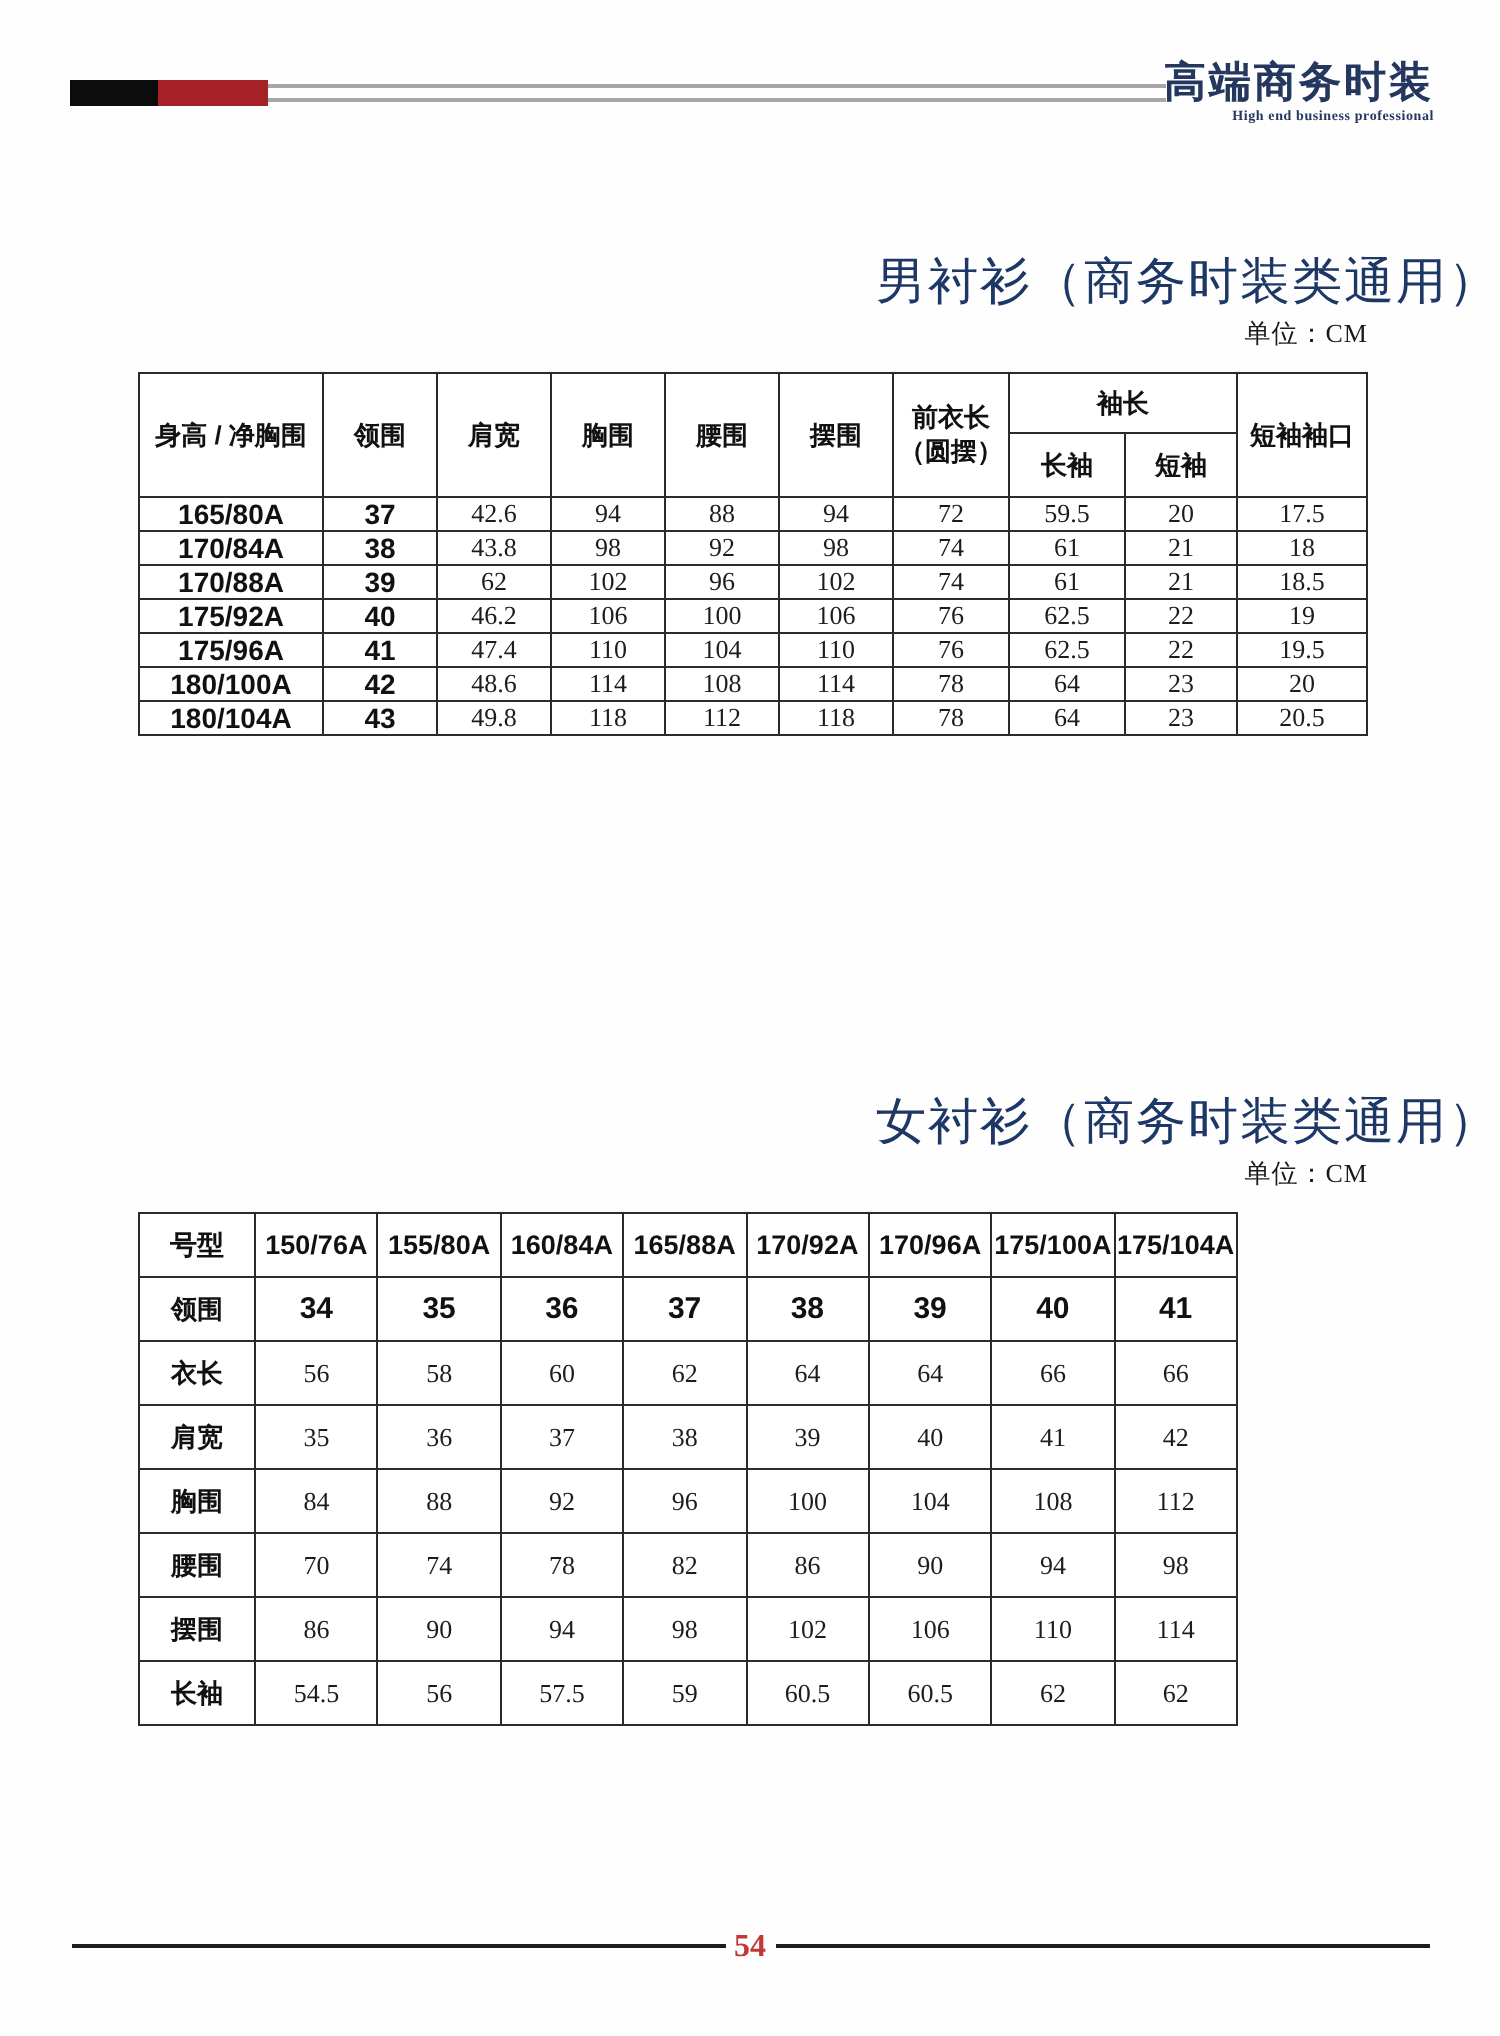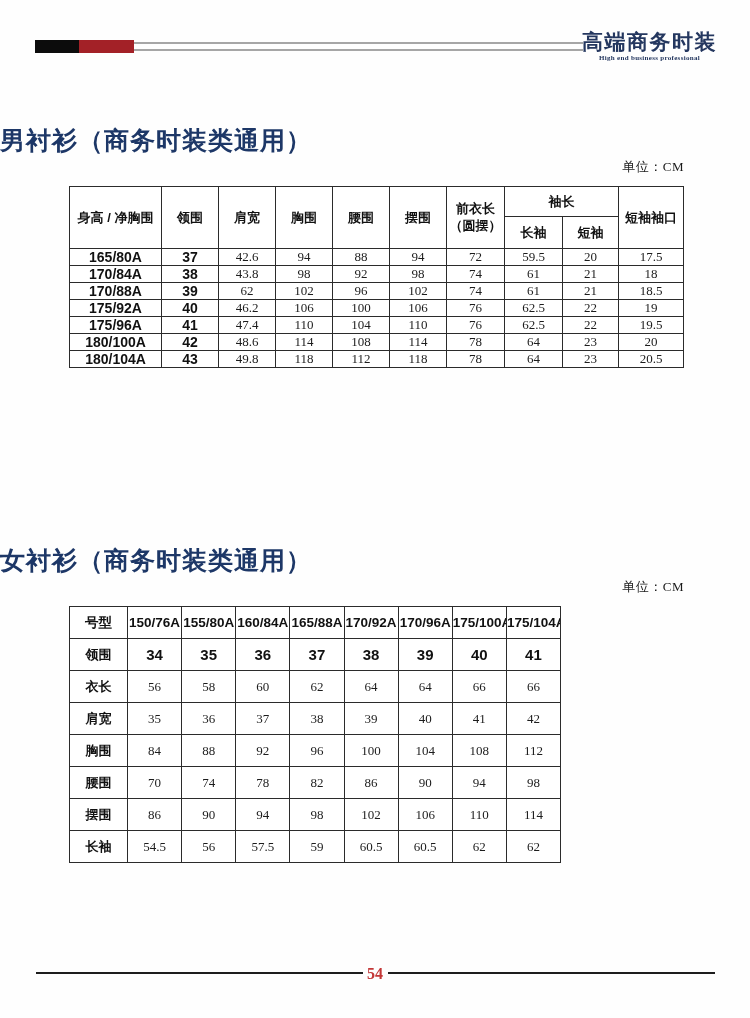--- a/index.html
+++ b/index.html
@@ -12,35 +12,35 @@
 
   
   .hdr-rule{position:absolute;left:35px;width:548px;height:2px;background:#a6a6a6;}
   .hdr-rule.top{top:42px;}
   .hdr-rule.bot{top:49px;}
   .hdr-block{position:absolute;top:40px;height:13px;}
   .hdr-block.black{left:35px;width:44px;background:#0c0c0c;}
   .hdr-block.red{left:79px;width:55px;background:#a32127;}
   .brand{position:absolute;top:30px;right:33px;text-align:center;color:#24375f;}
   .brand-cn{font-size:21px;font-weight:bold;letter-spacing:1.5px;line-height:1.1;}
-  .brand-en{font-size:7px;font-weight:bold;font-family:"Liberation Serif",serif;letter-spacing:.3px;margin-top:1px;}
+  .brand-en{font-size:7px;font-weight:bold;font-family:"Liberation Serif",serif;letter-spacing:.3px;margin-top:1px;text-align:right;}
 
   
-  .ttl{position:absolute;left:0;width:100%;margin:0;text-align:left;
-       color:#1d3767;font-family:"DejaVu Serif",serif;font-weight:bold;
+  .ttl{position:absolute;left:0;width:100%;margin:0;text-align:right;
+       color:#1d3767;font-family:"DejaVu Serif",serif;font-weight:normal;
        font-size:25px;letter-spacing:1px;line-height:1.2;}
   .ttl.t1{top:126px;}
   .ttl.t2{top:546px;}
   .unit{position:absolute;right:66px;font-size:13px;color:#1a1a1a;
         font-family:Liberation Serif, serif;letter-spacing:.5px;}
   .unit.u1{top:158px;}
   .unit.u2{top:578px;}
 
   
-  table.grid{position:absolute;left:69px;width:492px;border-collapse:collapse;
+  table.grid{position:absolute;left:69px;width:550px;border-collapse:collapse;
              table-layout:fixed;background:#fff;}
   .grid th,.grid td{border:1px solid #2b2b2b;text-align:center;vertical-align:middle;
                     padding:0;overflow:hidden;}
   .grid th{font-size:13px;font-weight:bold;font-family:"Liberation Sans",sans-serif;color:#111;}
   .prewrap{white-space:pre-line;line-height:1.3;}
 
   #men-table{top:186px;}
   #men-table thead tr:first-child{height:30px;}
   #men-table thead tr:last-child{height:32px;}
   #men-table tbody tr{height:17px;}

